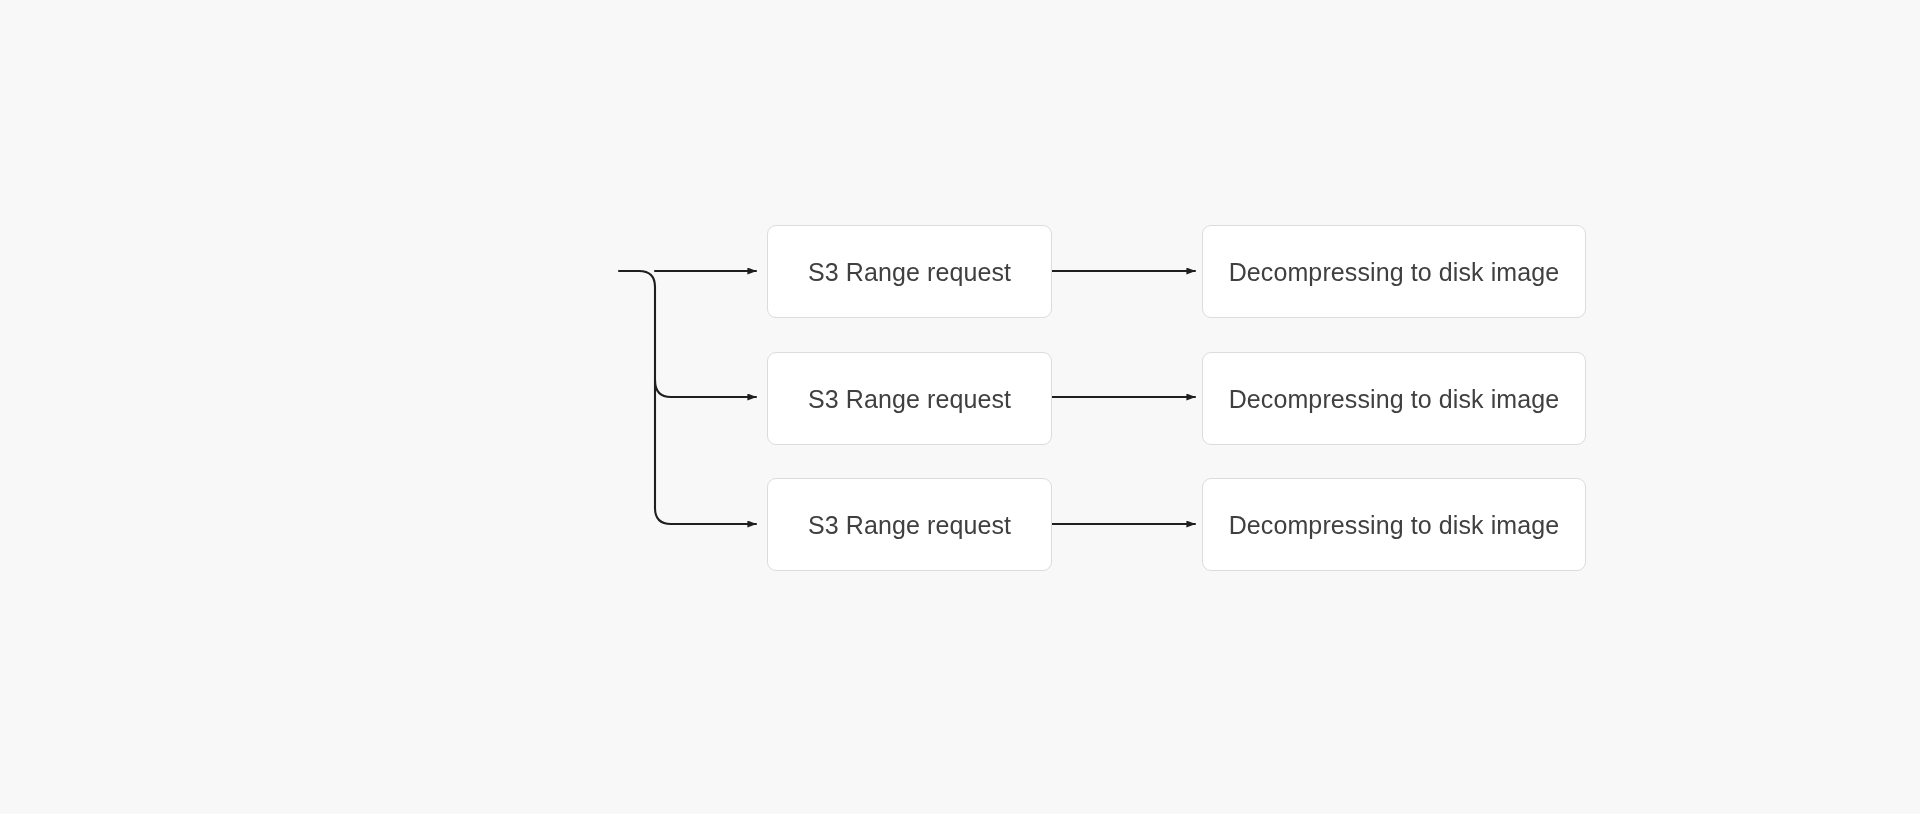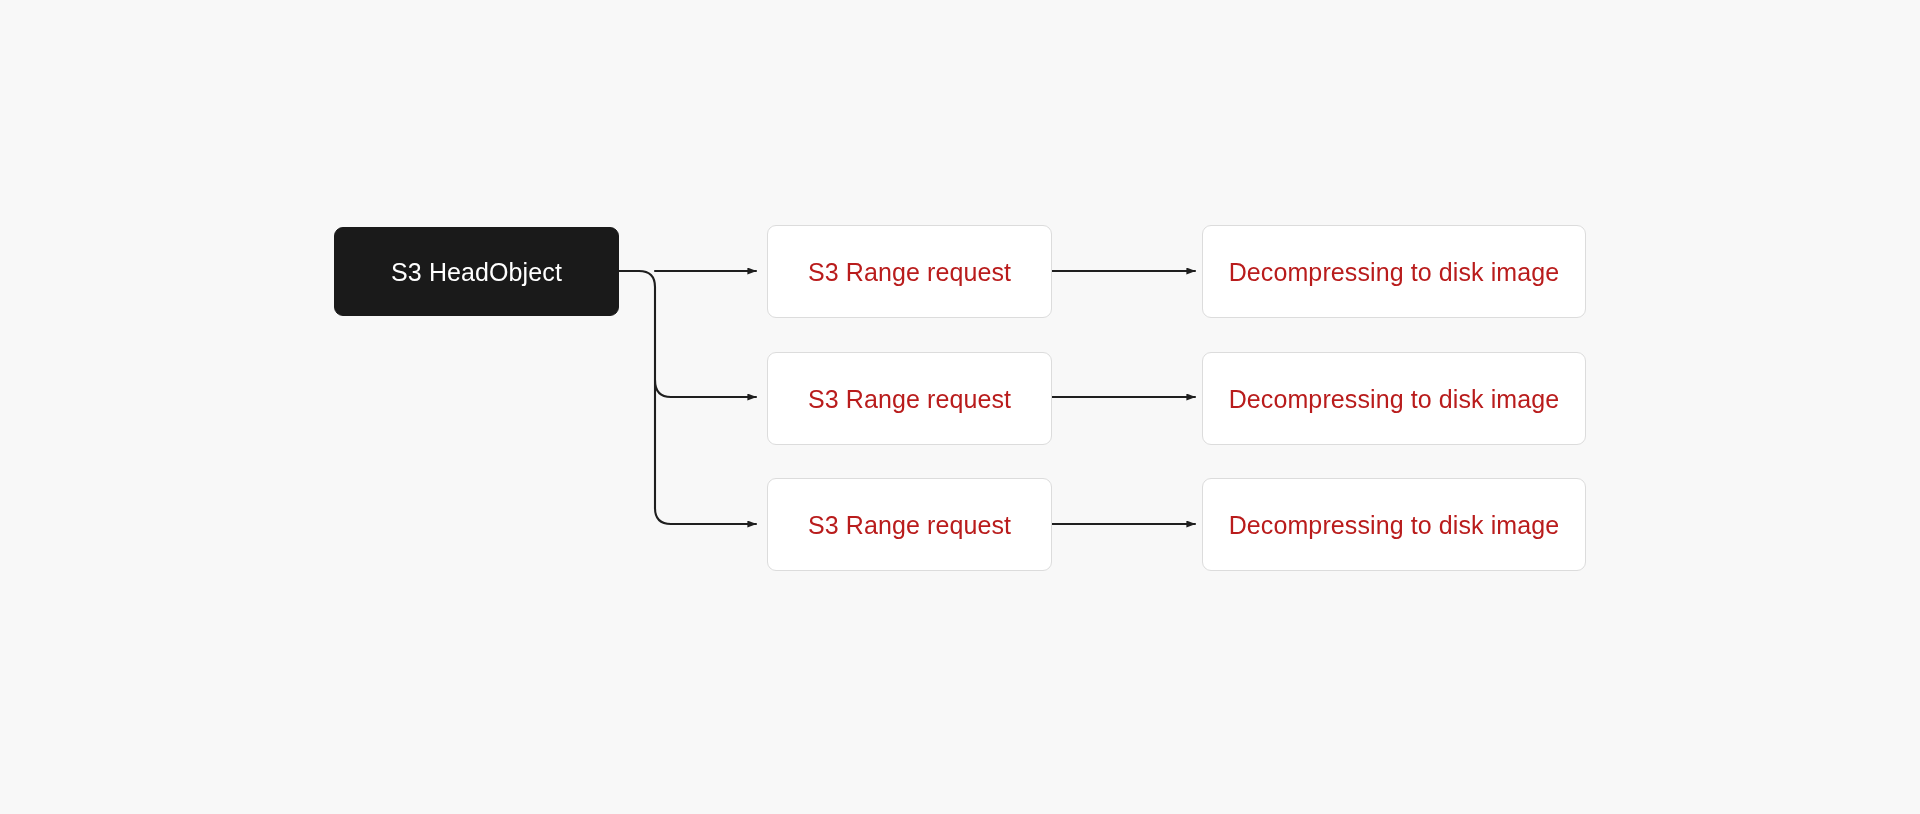--- a/index.html
+++ b/index.html
@@ -39,21 +39,21 @@
     letter-spacing: 0.1px;
     white-space: nowrap;
   }
   .node-root {
     background: #1a1a1a;
     color: #ffffff;
     border: 1px solid #1a1a1a;
   }
   .node-plain {
     background: #ffffff;
-    color: #b91c1c;
+    color: #404040;
     border: 1px solid #dcdcdc;
   }
   .node-label {
     pointer-events: none;
   }
 </style>
 </head>
 <body>
 
 <div id="canvas">
@@ -76,23 +76,20 @@
       <path d="M 655 508 Q 655 524 671 524 L 756 524" marker-end="url(#arrowhead)"></path>
 
       <path d="M 1052 271 L 1195 271" marker-end="url(#arrowhead)"></path>
 
       <path d="M 1052 397 L 1195 397" marker-end="url(#arrowhead)"></path>
 
       <path d="M 1052 524 L 1195 524" marker-end="url(#arrowhead)"></path>
     </g>
   </svg>
 
-  <div class="node node-root" style="left:334px; top:227px; width:285px; height:89px;">
-    <span class="node-label">S3 HeadObject</span>
-  </div>
 
   <div class="node node-plain" style="left:767px; top:225px; width:285px; height:93px;">
     <span class="node-label">S3 Range request</span>
   </div>
 
   <div class="node node-plain" style="left:767px; top:352px; width:285px; height:93px;">
     <span class="node-label">S3 Range request</span>
   </div>
 
   <div class="node node-plain" style="left:767px; top:478px; width:285px; height:93px;">

